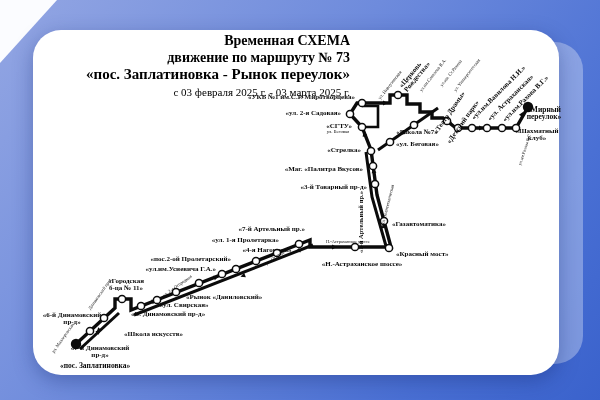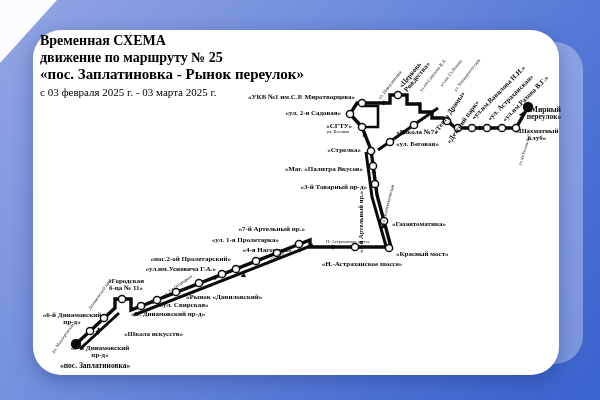--- a/index.html
+++ b/index.html
@@ -15,39 +15,39 @@
   }
   .back-card{
     position:absolute;left:55px;top:42px;width:528px;height:322px;border-radius:28px;
     background:rgba(255,255,255,0.32);
   }
   .card{
     position:absolute;left:33px;top:30px;width:526px;height:345px;border-radius:28px;
     background:#ffffff;box-shadow:0 6px 20px rgba(18,38,110,0.35);
   }
   .title{
-    position:absolute;left:40px;top:33px;width:310px;text-align:left;color:#000;z-index:3;
+    position:absolute;left:40px;top:33px;width:310px;text-align:right;color:#000;z-index:3;
   }
   .title .t1,.title .t2{font-size:14px;font-weight:700;line-height:1.18;}
   .title .t3{font-size:15px;font-weight:700;line-height:1.18;}
   .title .t4{font-size:11px;font-weight:400;margin-top:2px;}
   svg.route{position:absolute;left:0;top:0;z-index:2;}
   svg.route text{font-family:"Liberation Serif",serif;fill:#0a0a0a;}
 </style>
 </head>
 <body>
 
 <div class="bg"></div>
 <div class="corner-sheet"></div>
 <div class="back-card"></div>
 <div class="card"></div>
 
 <div class="title">
   <div class="t1">Временная СХЕМА</div>
-  <div class="t2">движение по маршруту № 25</div>
+  <div class="t2">движение по маршруту № 73</div>
   <div class="t3">«пос. Заплатиновка - Рынок переулок»</div>
   <div class="t4">с 03 февраля 2025 г. - 03 марта 2025 г.</div>
 </div>
 
 <svg class="route" width="600" height="400" viewBox="0 0 600 400">
     <path d="M76 344 L115 308 L115 299 L131 299 L131 310 L310 240 L310 247 L391 247 L377 195 L371 150 L362 127 L350 114 L357 103 L374 103 L390 103 L390 95 L407 95 L407 104 L420 104 L420 112 L432 112 L432 118 L443 118 L456 128 L516 128 L528 107" fill="none" stroke="#0b0b0b" stroke-width="3.4" stroke-linejoin="miter"></path>
     <path d="M80 349 L119 313" fill="none" stroke="#0b0b0b" stroke-width="3" stroke-linejoin="miter"></path>
     <path d="M134 315 L313 245" fill="none" stroke="#0b0b0b" stroke-width="3" stroke-linejoin="miter"></path>
     <path d="M386 246 L372 197 L366 152" fill="none" stroke="#0b0b0b" stroke-width="3" stroke-linejoin="miter"></path>
     <path d="M378 150 L438 108" fill="none" stroke="#0b0b0b" stroke-width="3" stroke-linejoin="miter"></path>

